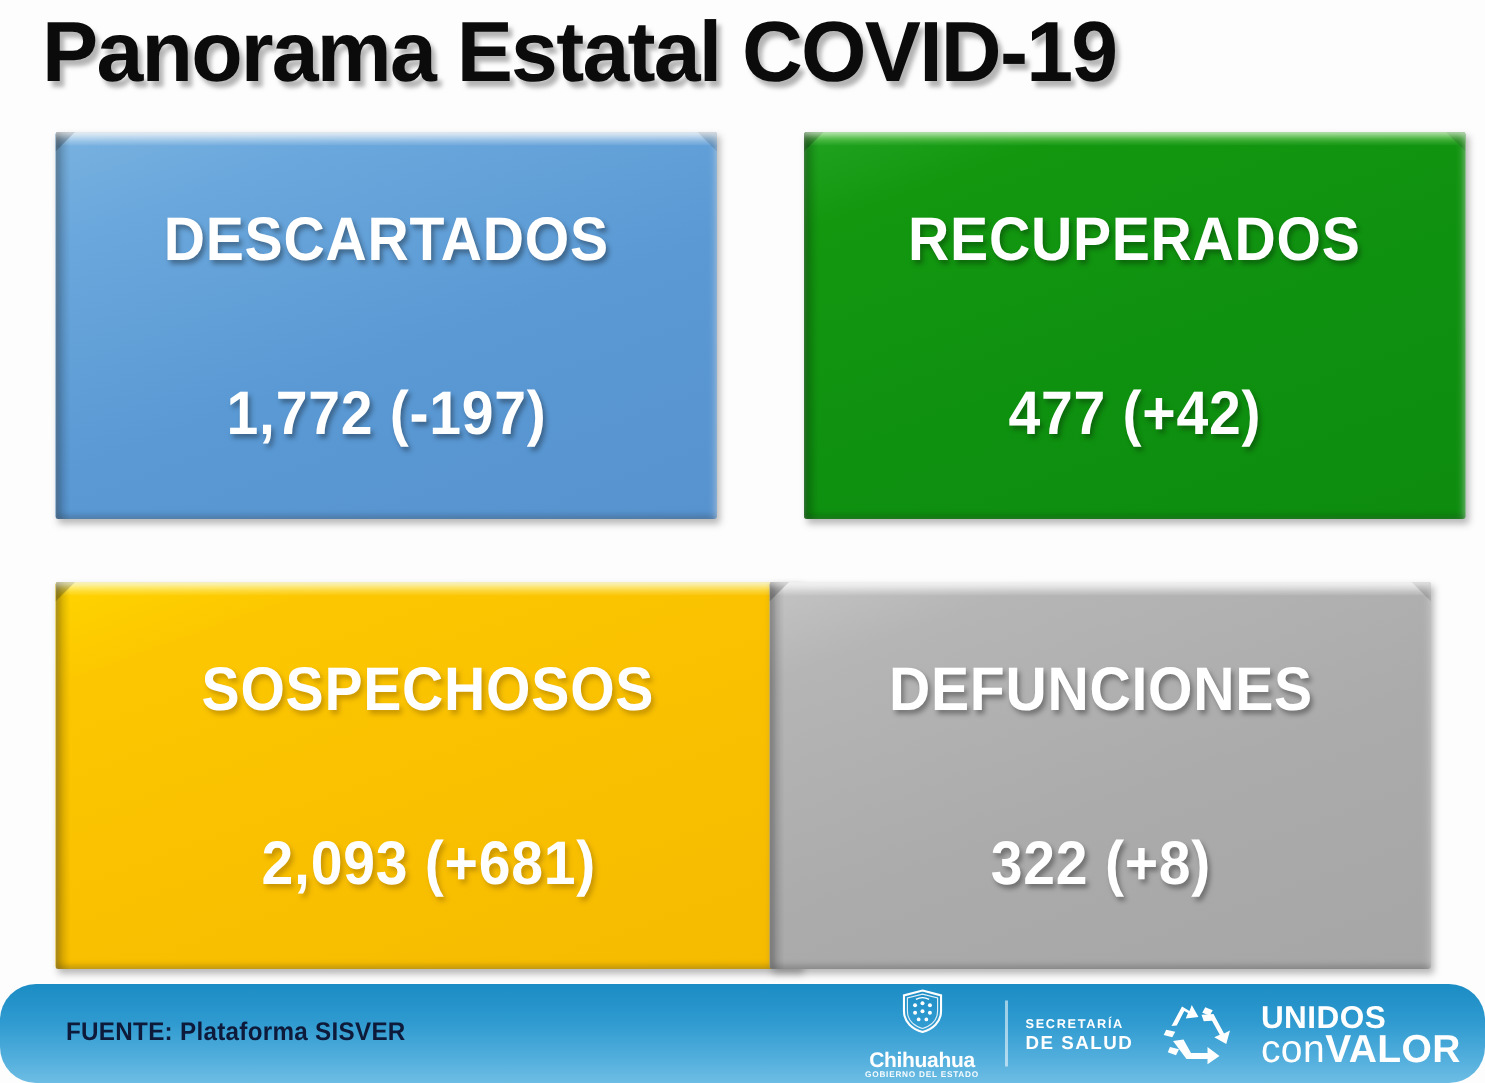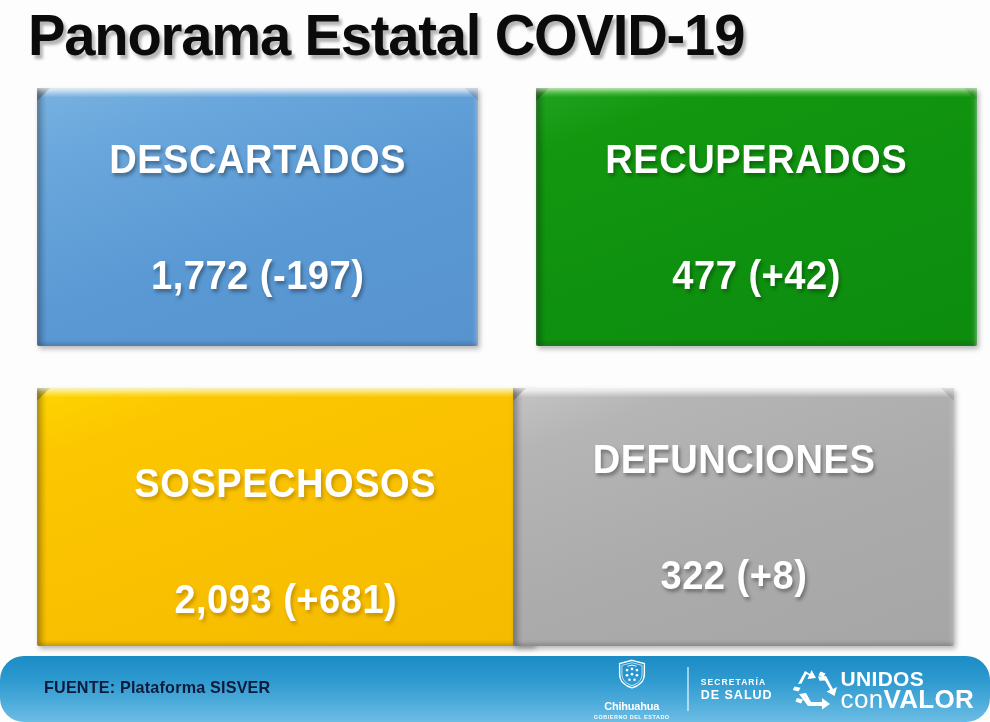--- a/index.html
+++ b/index.html
@@ -69,21 +69,21 @@
   }
 
   .card-blue   { left: 37px;  top: 88px;  width: 441px; height: 258px;
                  background: linear-gradient(160deg,#79b2e0 0%, #6aa7dc 18%, #5a99d4 55%, #5793cf 100%);
                  box-shadow: 2px 3px 5px rgba(90,90,90,0.42); }
   .card-green  { left: 536px; top: 88px; width: 441px; height: 258px;
                  background: linear-gradient(160deg,#21a321 0%, #13970f 16%, #0f9110 55%, #0d8c0e 100%);
                  box-shadow: 2px 3px 5px rgba(90,90,90,0.42); }
   .card-yellow { left: 37px;  top: 388px; width: 497px; height: 258px;
                  background: linear-gradient(160deg,#ffd400 0%, #fcc700 16%, #f9c000 55%, #f5bb00 100%);
-                 box-shadow: 2px 3px 5px rgba(90,90,90,0.42); justify-content: center; }
+                 box-shadow: 2px 3px 5px rgba(90,90,90,0.42); }
   .card-gray   { left: 513px; top: 388px; width: 441px; height: 258px;
                  background: linear-gradient(160deg,#c4c4c4 0%, #b5b5b5 16%, #ababab 55%, #a6a6a6 100%);
                  box-shadow: 2px 3px 5px rgba(90,90,90,0.42); }
 
   
   .bevel-top {
     position: absolute;
     left: 0; top: 0;
     width: 100%;
     height: 9px;
@@ -188,21 +188,21 @@
     display: flex;
     flex-direction: column;
     align-items: center;
     justify-content: center;
     width: 86px;
     height: 62px;
     padding-top: 2px;
   }
   .shield-wrap { width: 34px; height: 34px; display:block; }
   .logo-chihuahua-name {
-    font-size: 11px;
+    font-size: 14px;
     font-weight: bold;
     color: #ffffff;
     line-height: 13px;
     margin-top: 11px;
     letter-spacing: -0.2px;
   }
   .logo-chihuahua-sub {
     font-size: 5.5px;
     font-weight: bold;
     color: #ffffff;
@@ -237,21 +237,21 @@
     font-weight: bold;
     color: #ffffff;
     letter-spacing: 1.0px;
     line-height: 14px;
   }
 
   .logo-unidos {
     display: flex;
     align-items: center;
     height: 62px;
-    gap: 2px;
+    gap: 19px;
   }
   .recycle-wrap { width: 48px; height: 44px; display: block; }
   .logo-unidos-text {
     display: flex;
     flex-direction: column;
     line-height: 1;
   }
   .logo-unidos-l1 {
     font-size: 21px;
     font-weight: bold;

